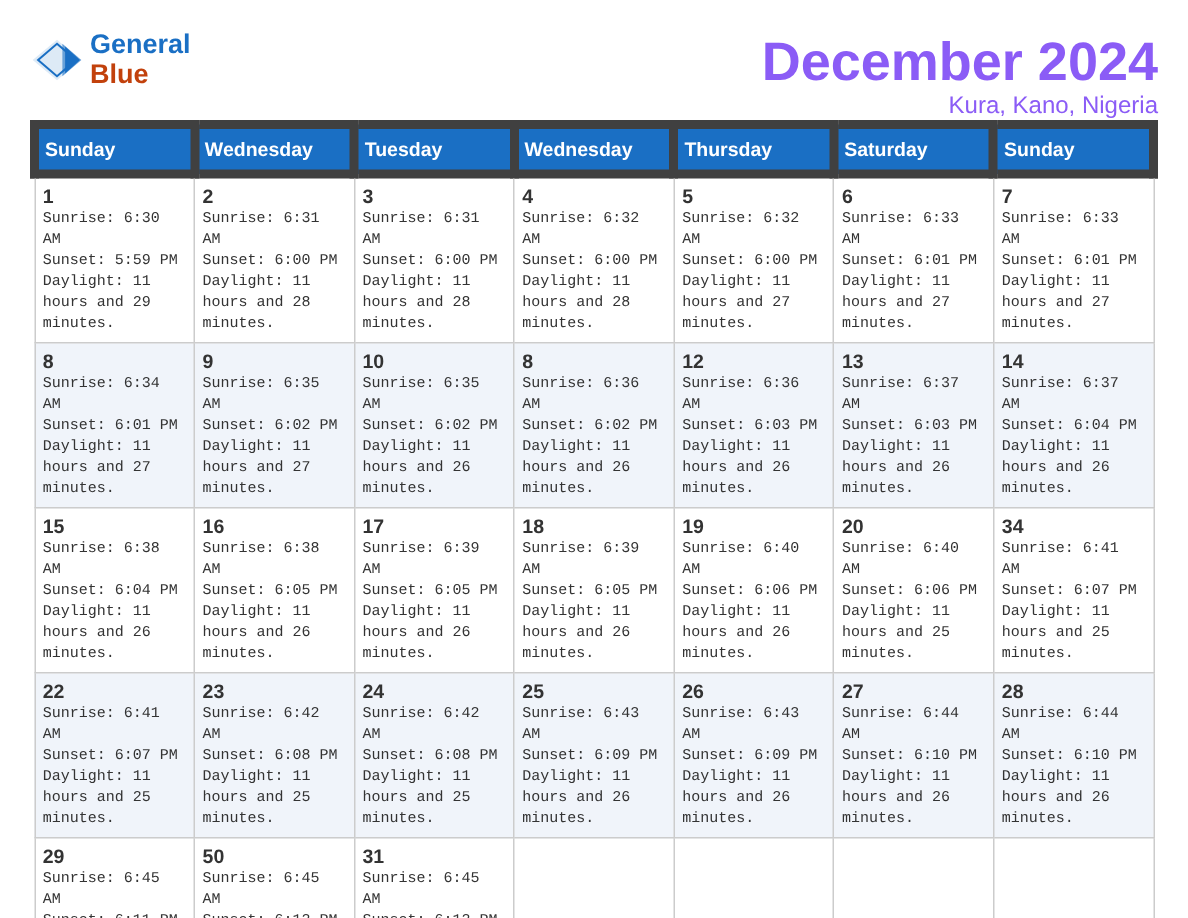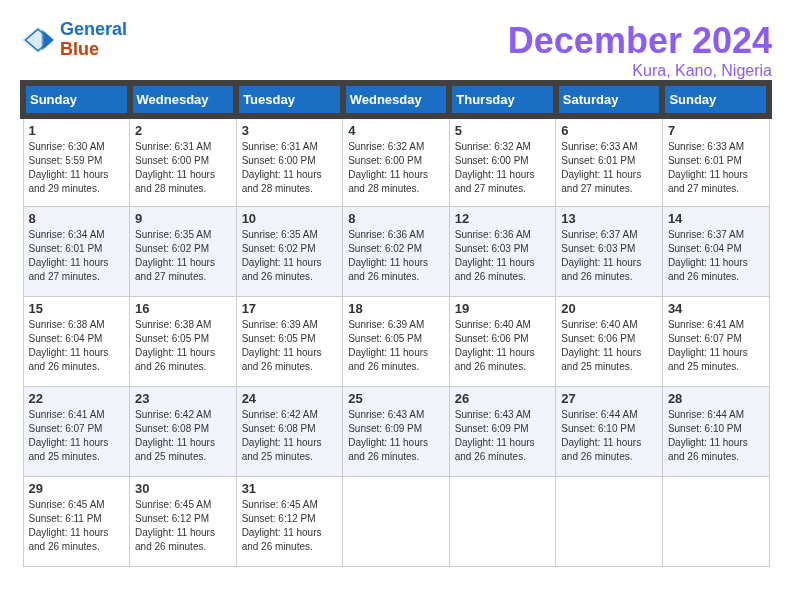--- a/index.html
+++ b/index.html
@@ -74,20 +74,21 @@
       font-size: 13px;
       font-weight: bold;
       color: #333;
       display: block;
       margin-bottom: 2px;
     }
     .day-info {
       font-size: 10px;
       color: #333;
       line-height: 1.4;
+      font-family: Liberation Mono, monospace;
     }
     .empty-cell {
       background: #fff !important;
     }
   </style>
 </head>
 <body>
 
 <div class="header-area">
   <div class="logo">
@@ -241,21 +242,21 @@
           <span class="day-number">28</span>
           <div class="day-info">Sunrise: 6:44 AM<br>Sunset: 6:10 PM<br>Daylight: 11 hours and 26 minutes.</div>
         </td>
       </tr>
       <tr>
         <td>
           <span class="day-number">29</span>
           <div class="day-info">Sunrise: 6:45 AM<br>Sunset: 6:11 PM<br>Daylight: 11 hours and 26 minutes.</div>
         </td>
         <td>
-          <span class="day-number">30</span>
+          <span class="day-number">50</span>
           <div class="day-info">Sunrise: 6:45 AM<br>Sunset: 6:12 PM<br>Daylight: 11 hours and 26 minutes.</div>
         </td>
         <td>
           <span class="day-number">31</span>
           <div class="day-info">Sunrise: 6:45 AM<br>Sunset: 6:12 PM<br>Daylight: 11 hours and 26 minutes.</div>
         </td>
         <td class="empty-cell"></td>
         <td class="empty-cell"></td>
         <td class="empty-cell"></td>
         <td class="empty-cell"></td>

